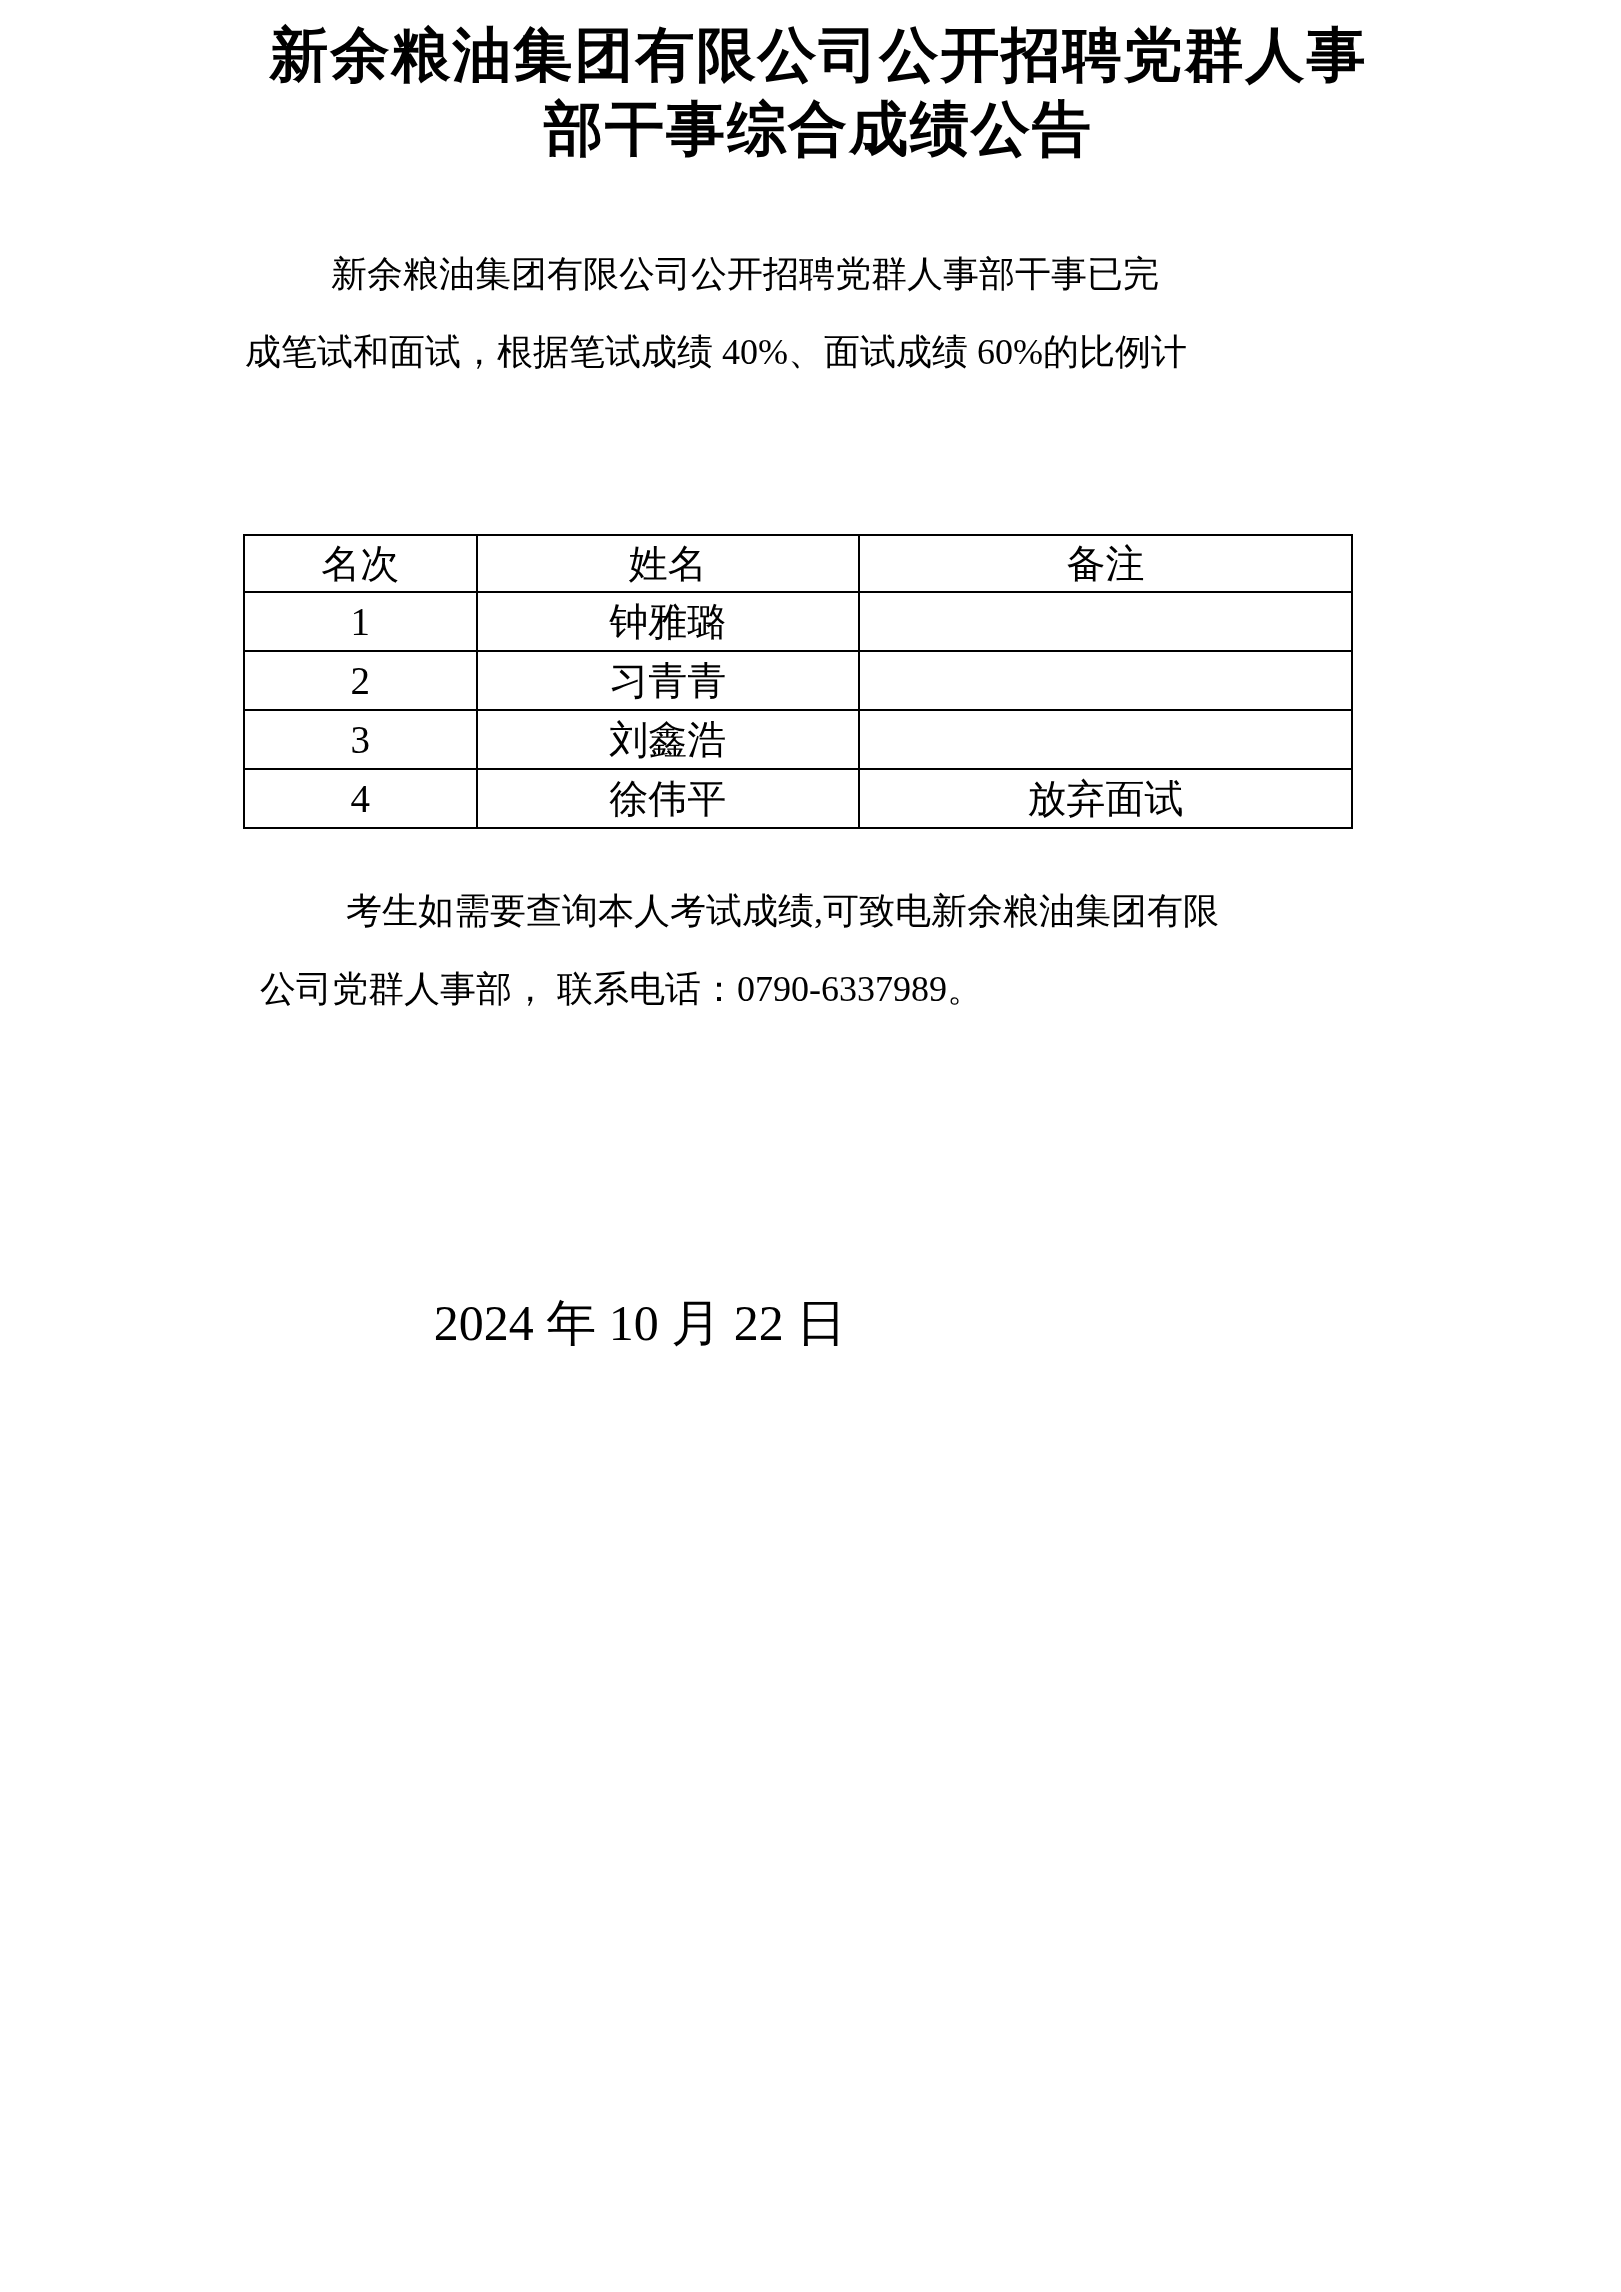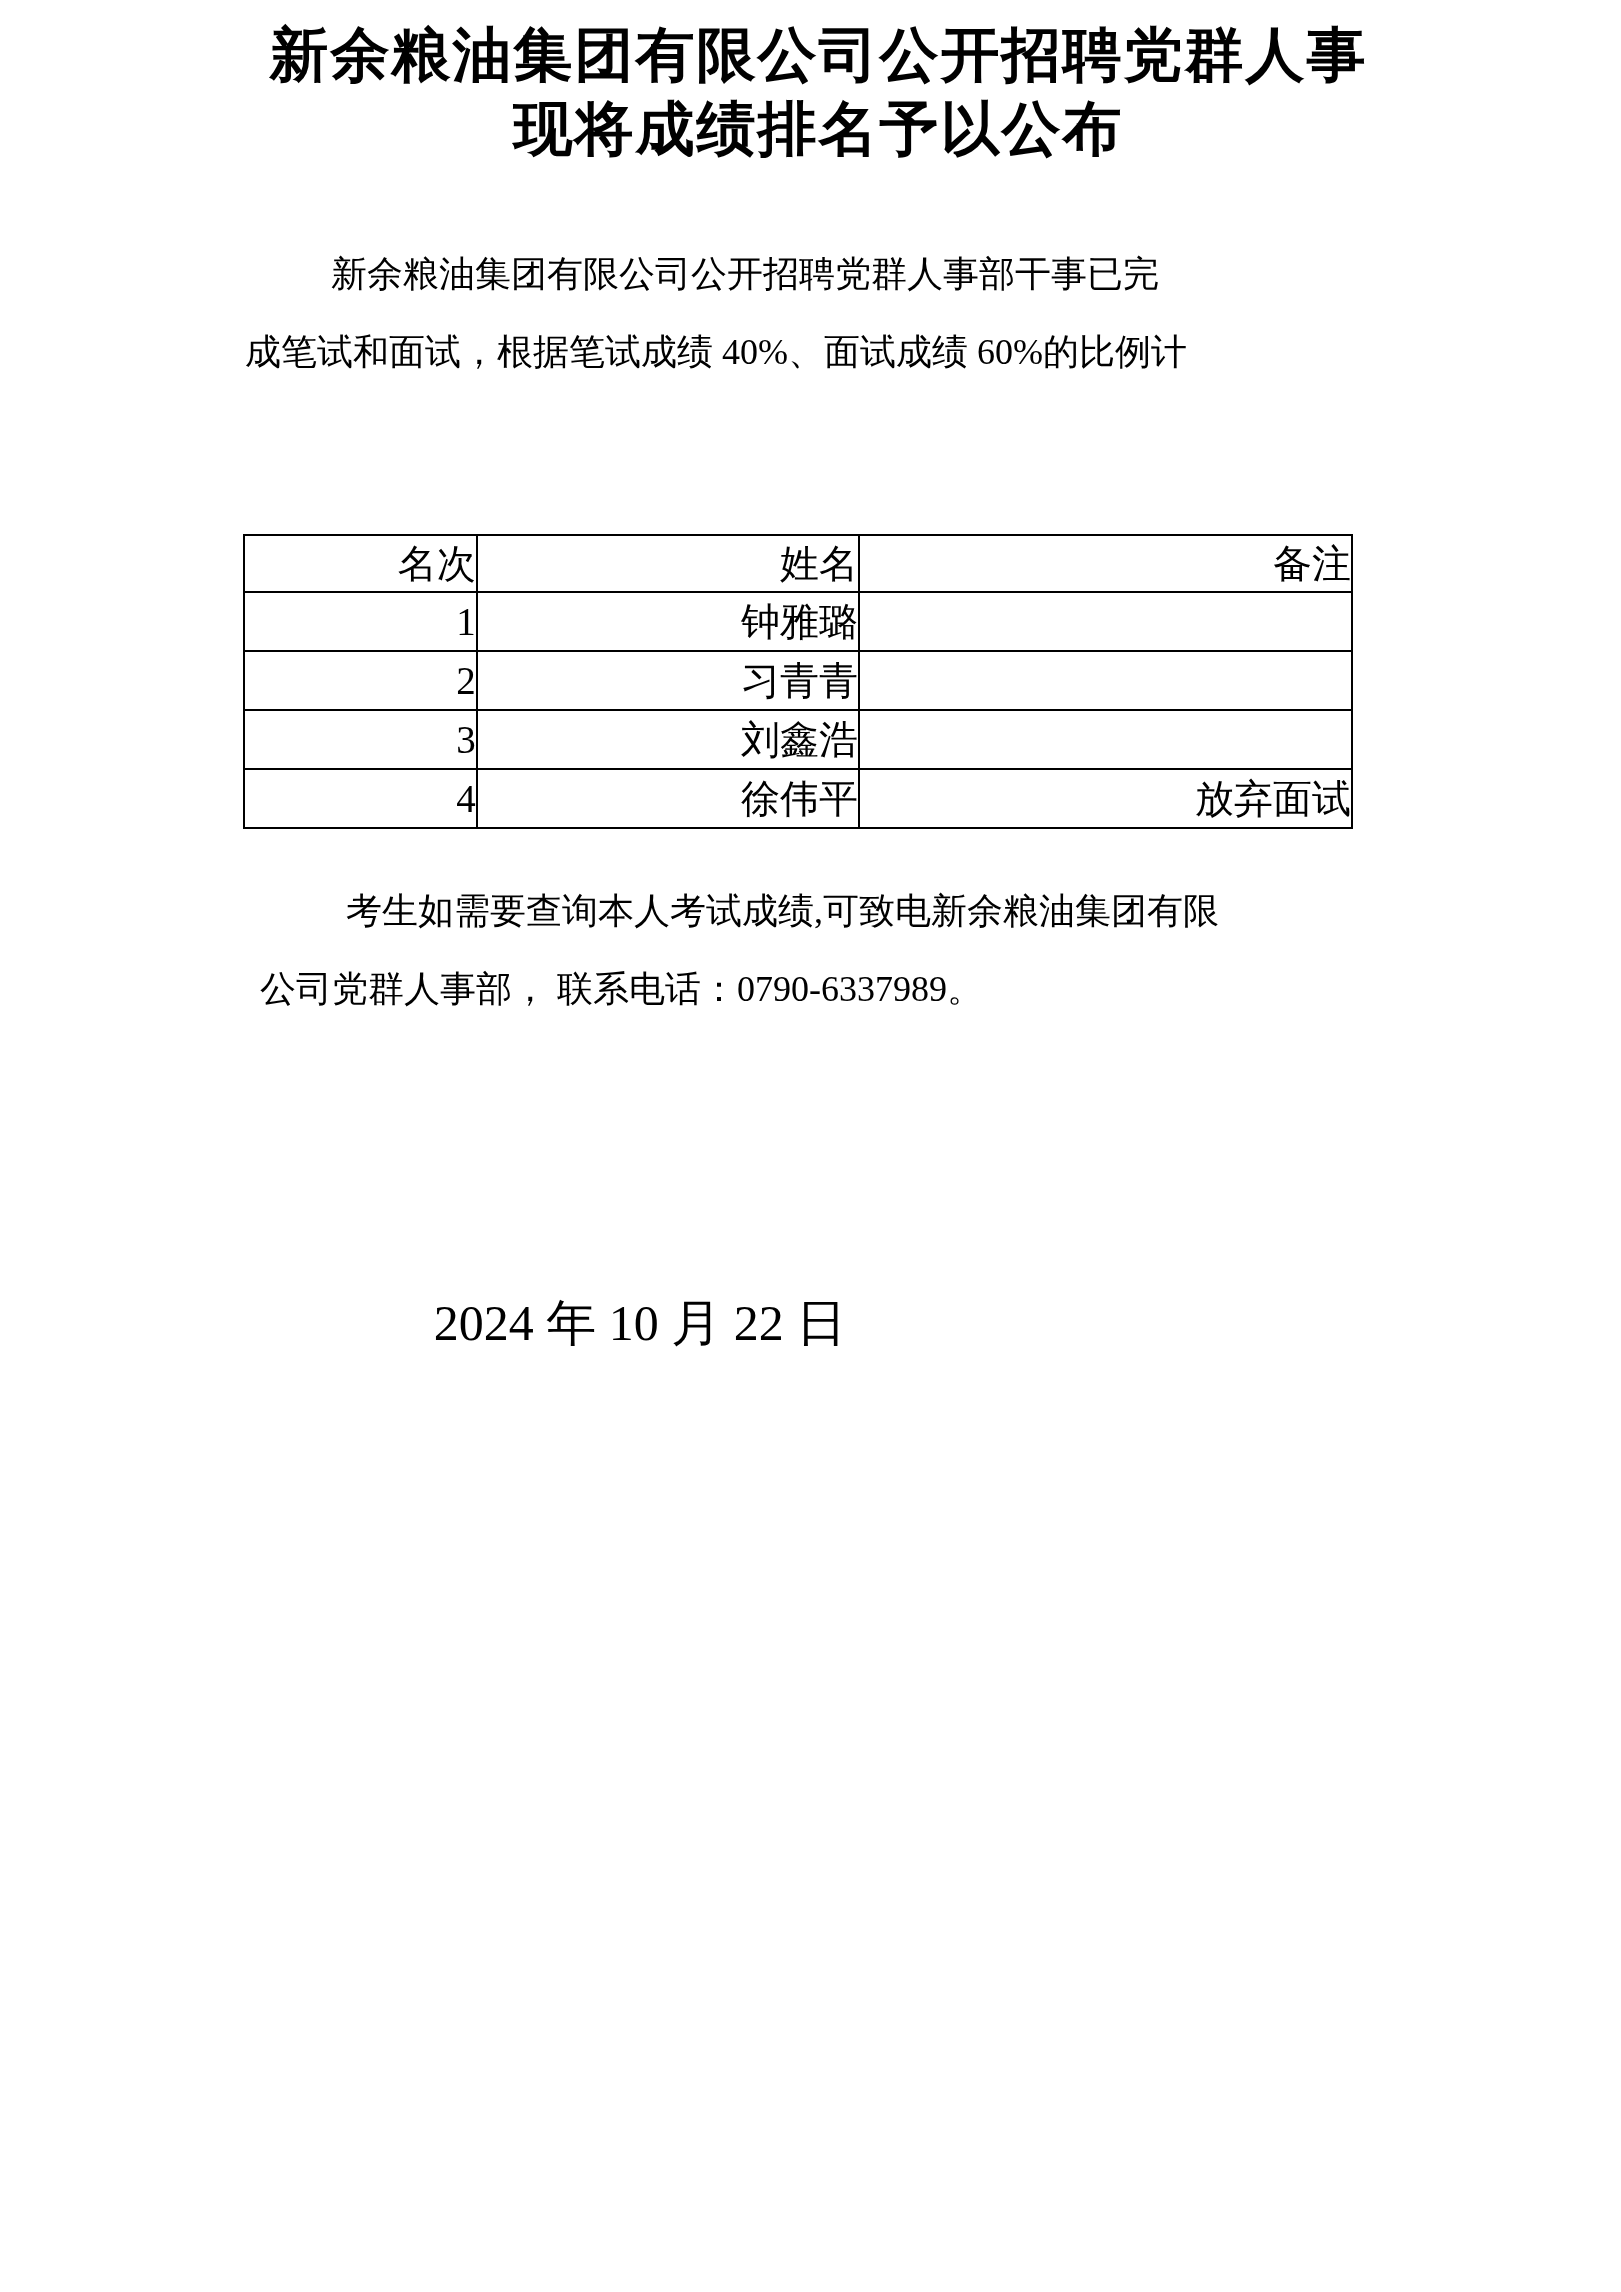--- a/index.html
+++ b/index.html
@@ -45,21 +45,21 @@
     position: absolute;
     top: 534px;
     left: 243px;
     width: 1110px;
     border-collapse: collapse;
     table-layout: fixed;
   }
   .results-table th,
   .results-table td {
     border: 2px solid #000000;
-    text-align: right;
+    text-align: center;
     vertical-align: middle;
     font-size: 39px;
     font-weight: normal;
     padding: 0;
   }
   .results-table th { height: 55px; }
   .results-table td { height: 57px; }
   .col-rank { width: 21%; }
   .col-name { width: 34.5%; }
   .col-note { width: 44.5%; }
@@ -84,21 +84,21 @@
     white-space: nowrap;
   }
 </style>
 </head>
 <body>
 
 <div class="page">
 
   <h1 class="title">
     <div>新余粮油集团有限公司公开招聘党群人事</div>
-    <div>现将成绩排名予以公布</div>
+    <div>部干事综合成绩公告</div>
   </h1>
 
   <div class="para para-intro">
     <div class="line indent">新余粮油集团有限公司公开招聘党群人事部干事已完</div>
     <div class="line">成笔试和面试，根据笔试成绩 40%、面试成绩 60%的比例计</div>
   </div>
 
   <table class="results-table">
     <colgroup>
       <col class="col-rank">

